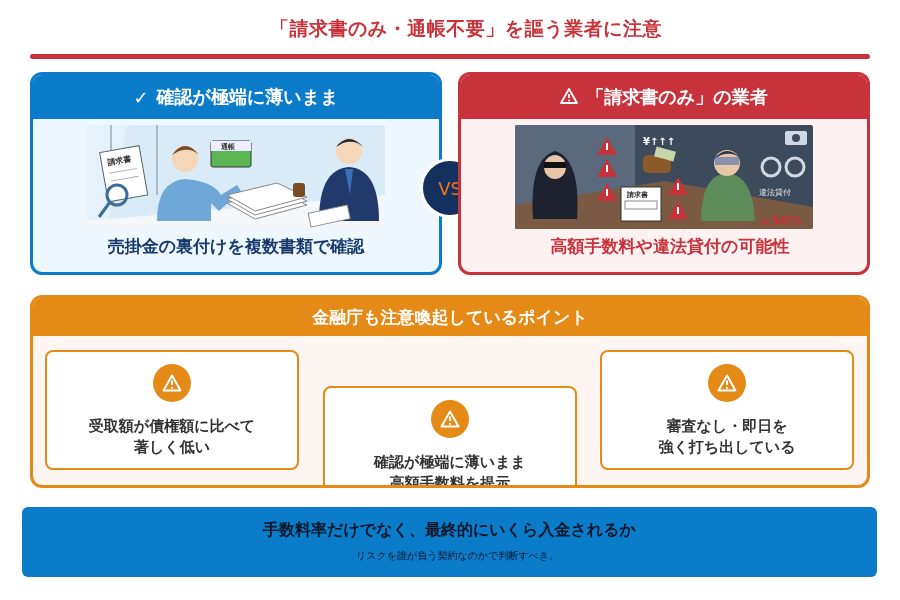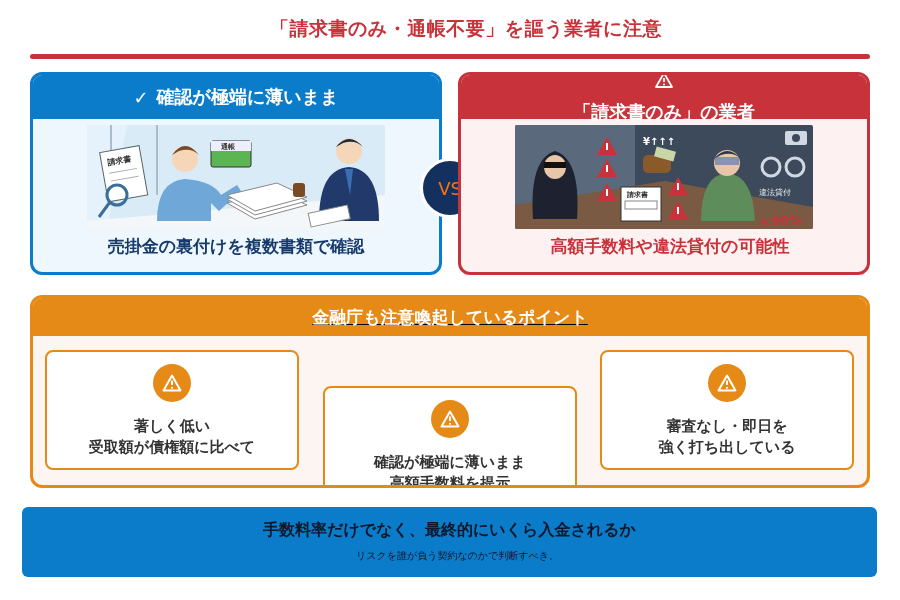--- a/index.html
+++ b/index.html
@@ -20,21 +20,21 @@
     position: absolute; top: 72px; height: 203px; border-radius: 12px;
     border: 3px solid; overflow: hidden;
   }
   .card.normal { left: 30px; width: 412px; border-color: #0a7cc9; background: #eef6fe; }
   .card.bad { left: 458px; width: 412px; border-color: #c8323a; background: #fdf1f1; }
   .card-head {
     height: 44px; display: flex; align-items: center; justify-content: center;
     color: #fff; font-size: 18px; font-weight: bold; gap: 8px;
   }
   .card.normal .card-head { background: #0a7cc9; }
-  .card.bad .card-head { background: #c8323a; flex-direction: column; }
+  .card.bad .card-head { background: #c8323a; }
   .card-illus {
     position: absolute; top: 50px; left: 50%; transform: translateX(-50%);
     width: 298px; height: 104px; border-radius: 2px; overflow: hidden;
   }
   .card-foot {
     position: absolute; left: 0; right: 0; top: 160px; text-align: center;
     font-size: 17px; font-weight: bold;
   }
   .card.normal .card-foot { color: #163a6c; }
   .card.bad .card-foot { color: #c8323a; padding-left: 12px; }
@@ -42,21 +42,21 @@
   .vs {
     position: absolute; left: 420px; top: 158px; width: 60px; height: 60px;
     border-radius: 50%; background: #14305e; color: #f97316; font-weight: normal;
     font-size: 18px; display: flex; align-items: center; justify-content: center;
     border: 3px solid #fff;
   }
 
   
   .points {
     position: absolute; left: 30px; top: 295px; width: 840px; height: 193px;
-    border: 3px solid #e58a17; border-radius: 12px; background: #fdf5f1; overflow: hidden; text-decoration: underline;
+    border: 3px solid #e58a17; border-radius: 12px; background: #fdf5f1; overflow: hidden;
   }
   .points-head {
     height: 38px; background: #e58a17; color: #fff; font-weight: bold; font-size: 17px;
     display: flex; align-items: center; justify-content: center;
   }
   .point-card {
     position: absolute; top: 52px; width: 254px; height: 120px;
     border: 2px solid #e58a17; border-radius: 8px; background: #fff;
     display: flex; flex-direction: column; align-items: center;
   }
@@ -199,22 +199,22 @@
 
   <div class="point-card" style="left:12px;">
     <div class="point-icon">
       <svg width="20" height="18" viewBox="0 0 20 18">
           <path d="M10 1.5 L18.5 16.5 L1.5 16.5 Z" fill="none" stroke="#fff" stroke-width="2" stroke-linejoin="round"></path>
           <line x1="10" y1="6.5" x2="10" y2="11" stroke="#fff" stroke-width="2"></line>
           <circle cx="10" cy="13.8" r="1.1" fill="#fff"></circle>
         </svg>
     </div>
     <div class="point-text">
+      <div>受取額が債権額に比べて</div>
       <div>著しく低い</div>
-      <div>受取額が債権額に比べて</div>
     </div>
   </div>
 
   <div class="point-card" style="left:290px;margin-top:36px;">
     <div class="point-icon">
       <svg width="20" height="18" viewBox="0 0 20 18">
           <path d="M10 1.5 L18.5 16.5 L1.5 16.5 Z" fill="none" stroke="#fff" stroke-width="2" stroke-linejoin="round"></path>
           <line x1="10" y1="6.5" x2="10" y2="11" stroke="#fff" stroke-width="2"></line>
           <circle cx="10" cy="13.8" r="1.1" fill="#fff"></circle>
         </svg>

